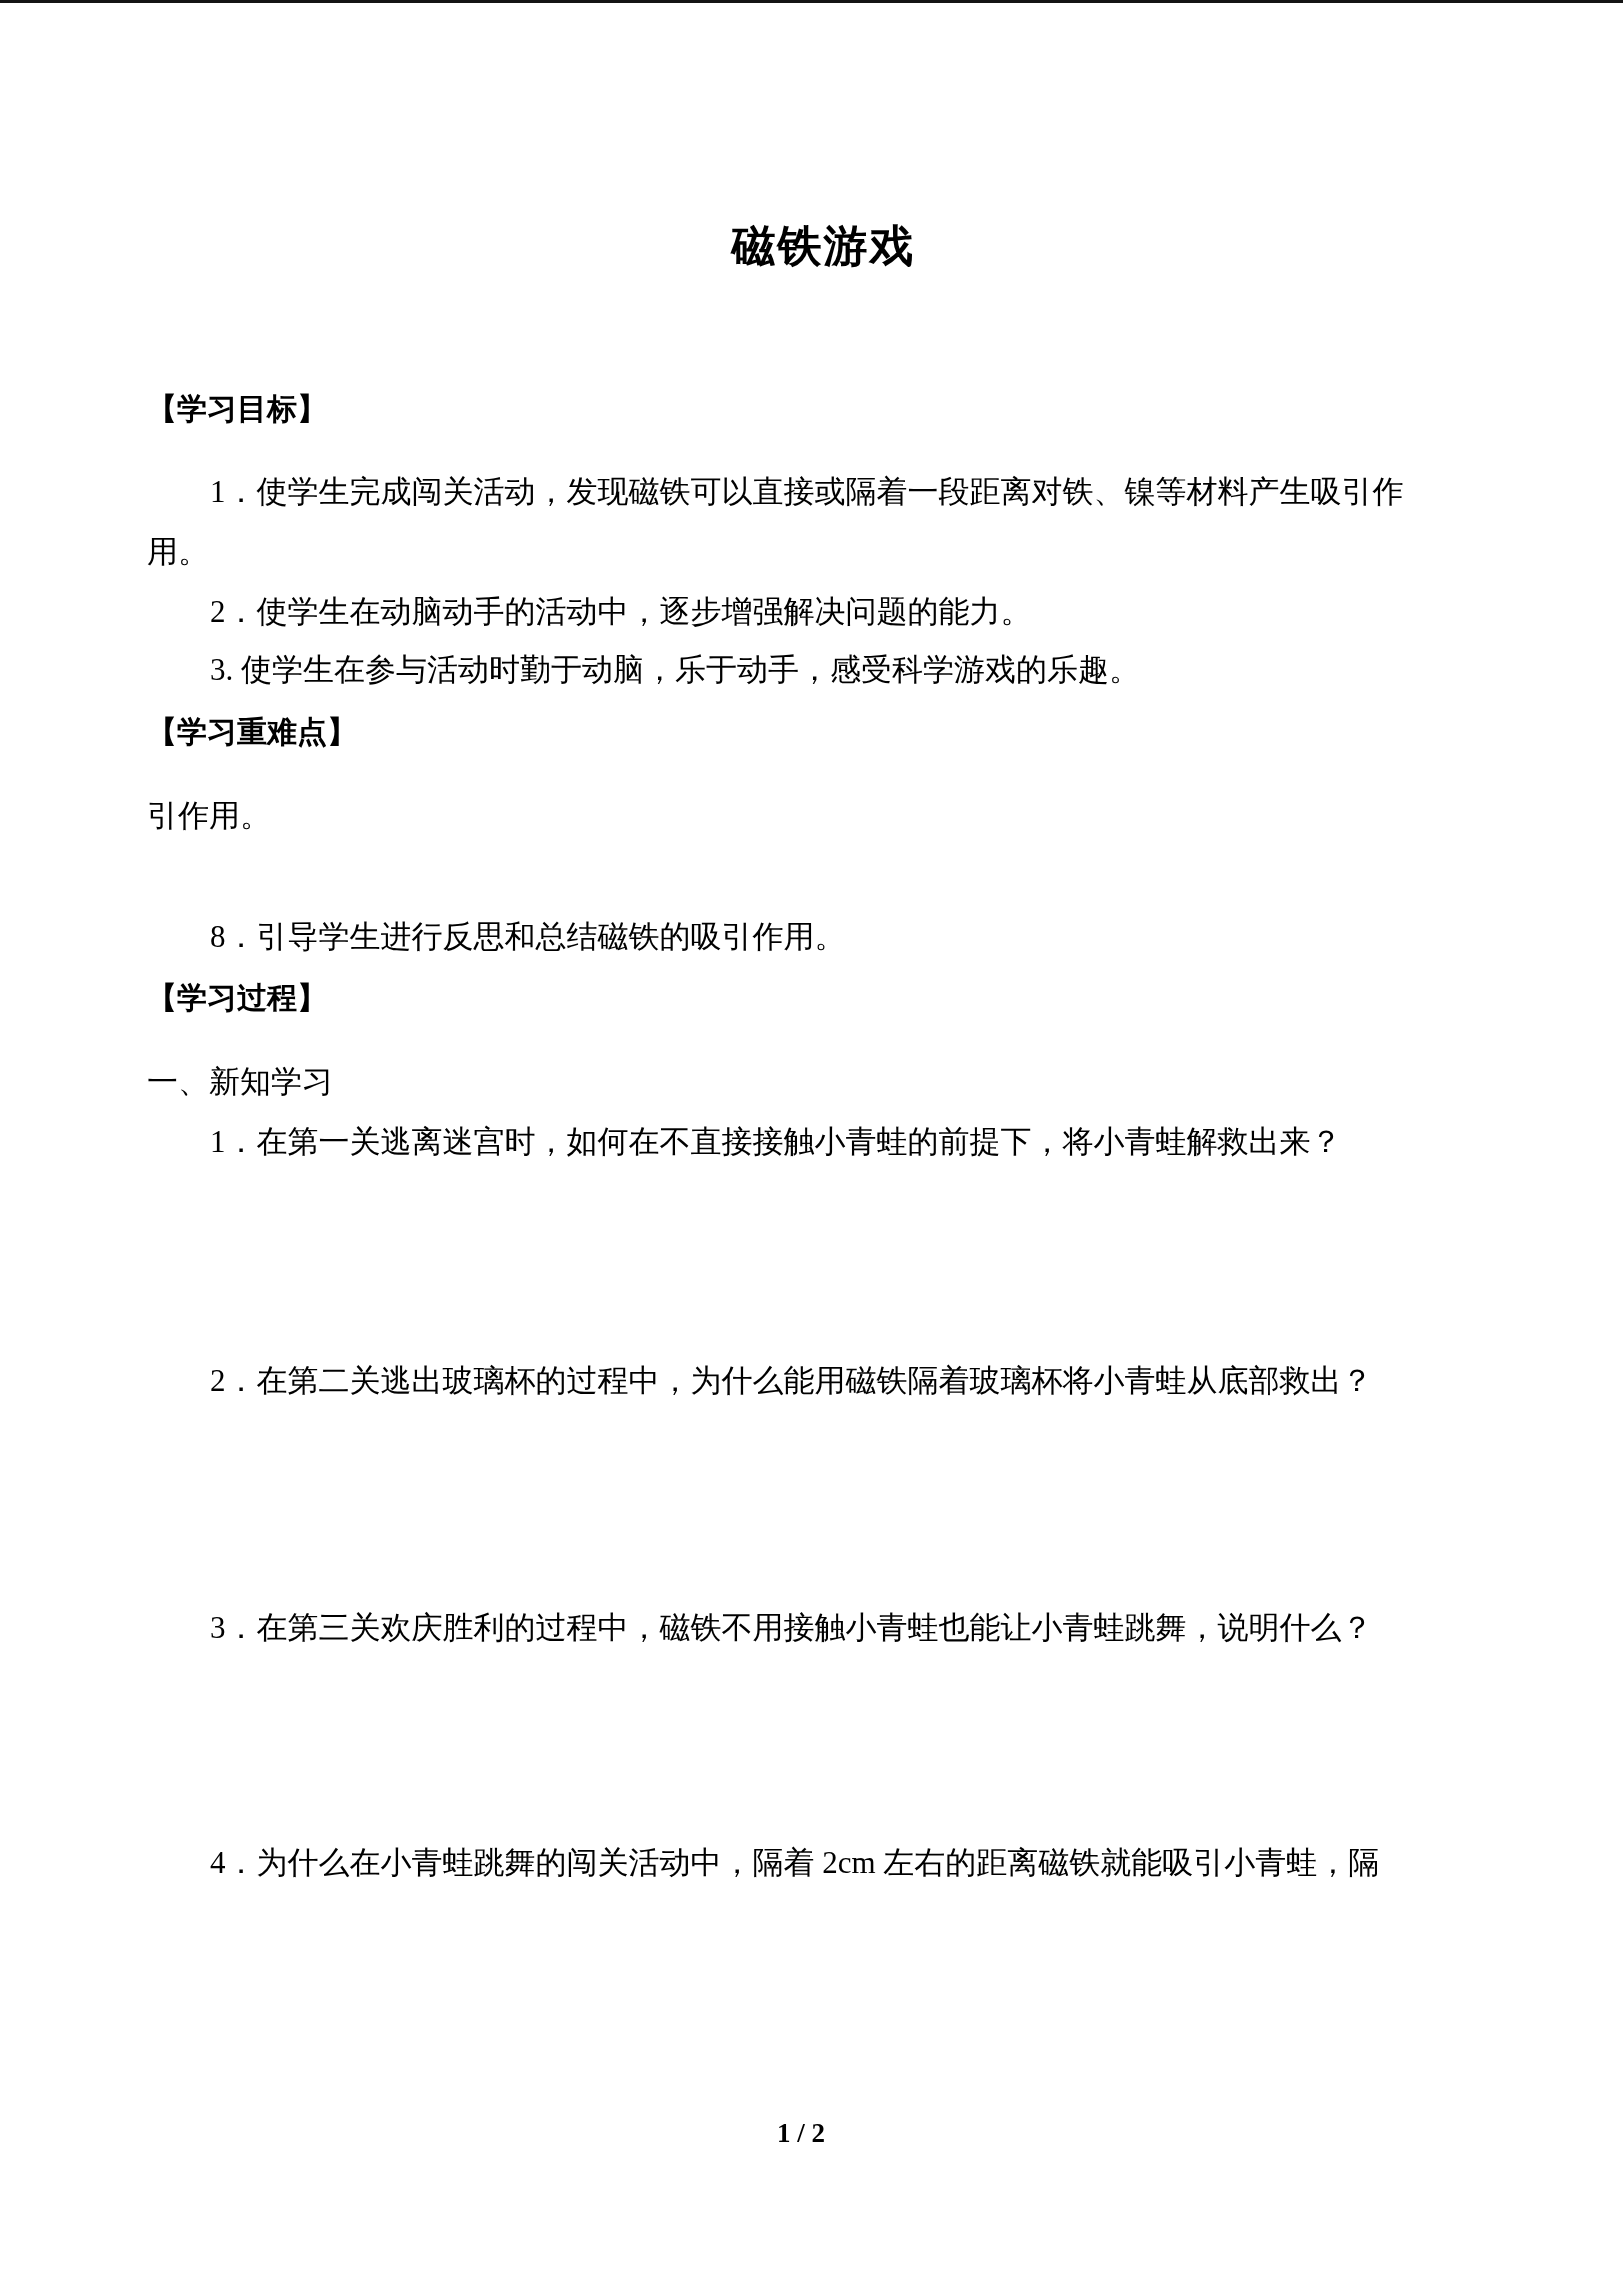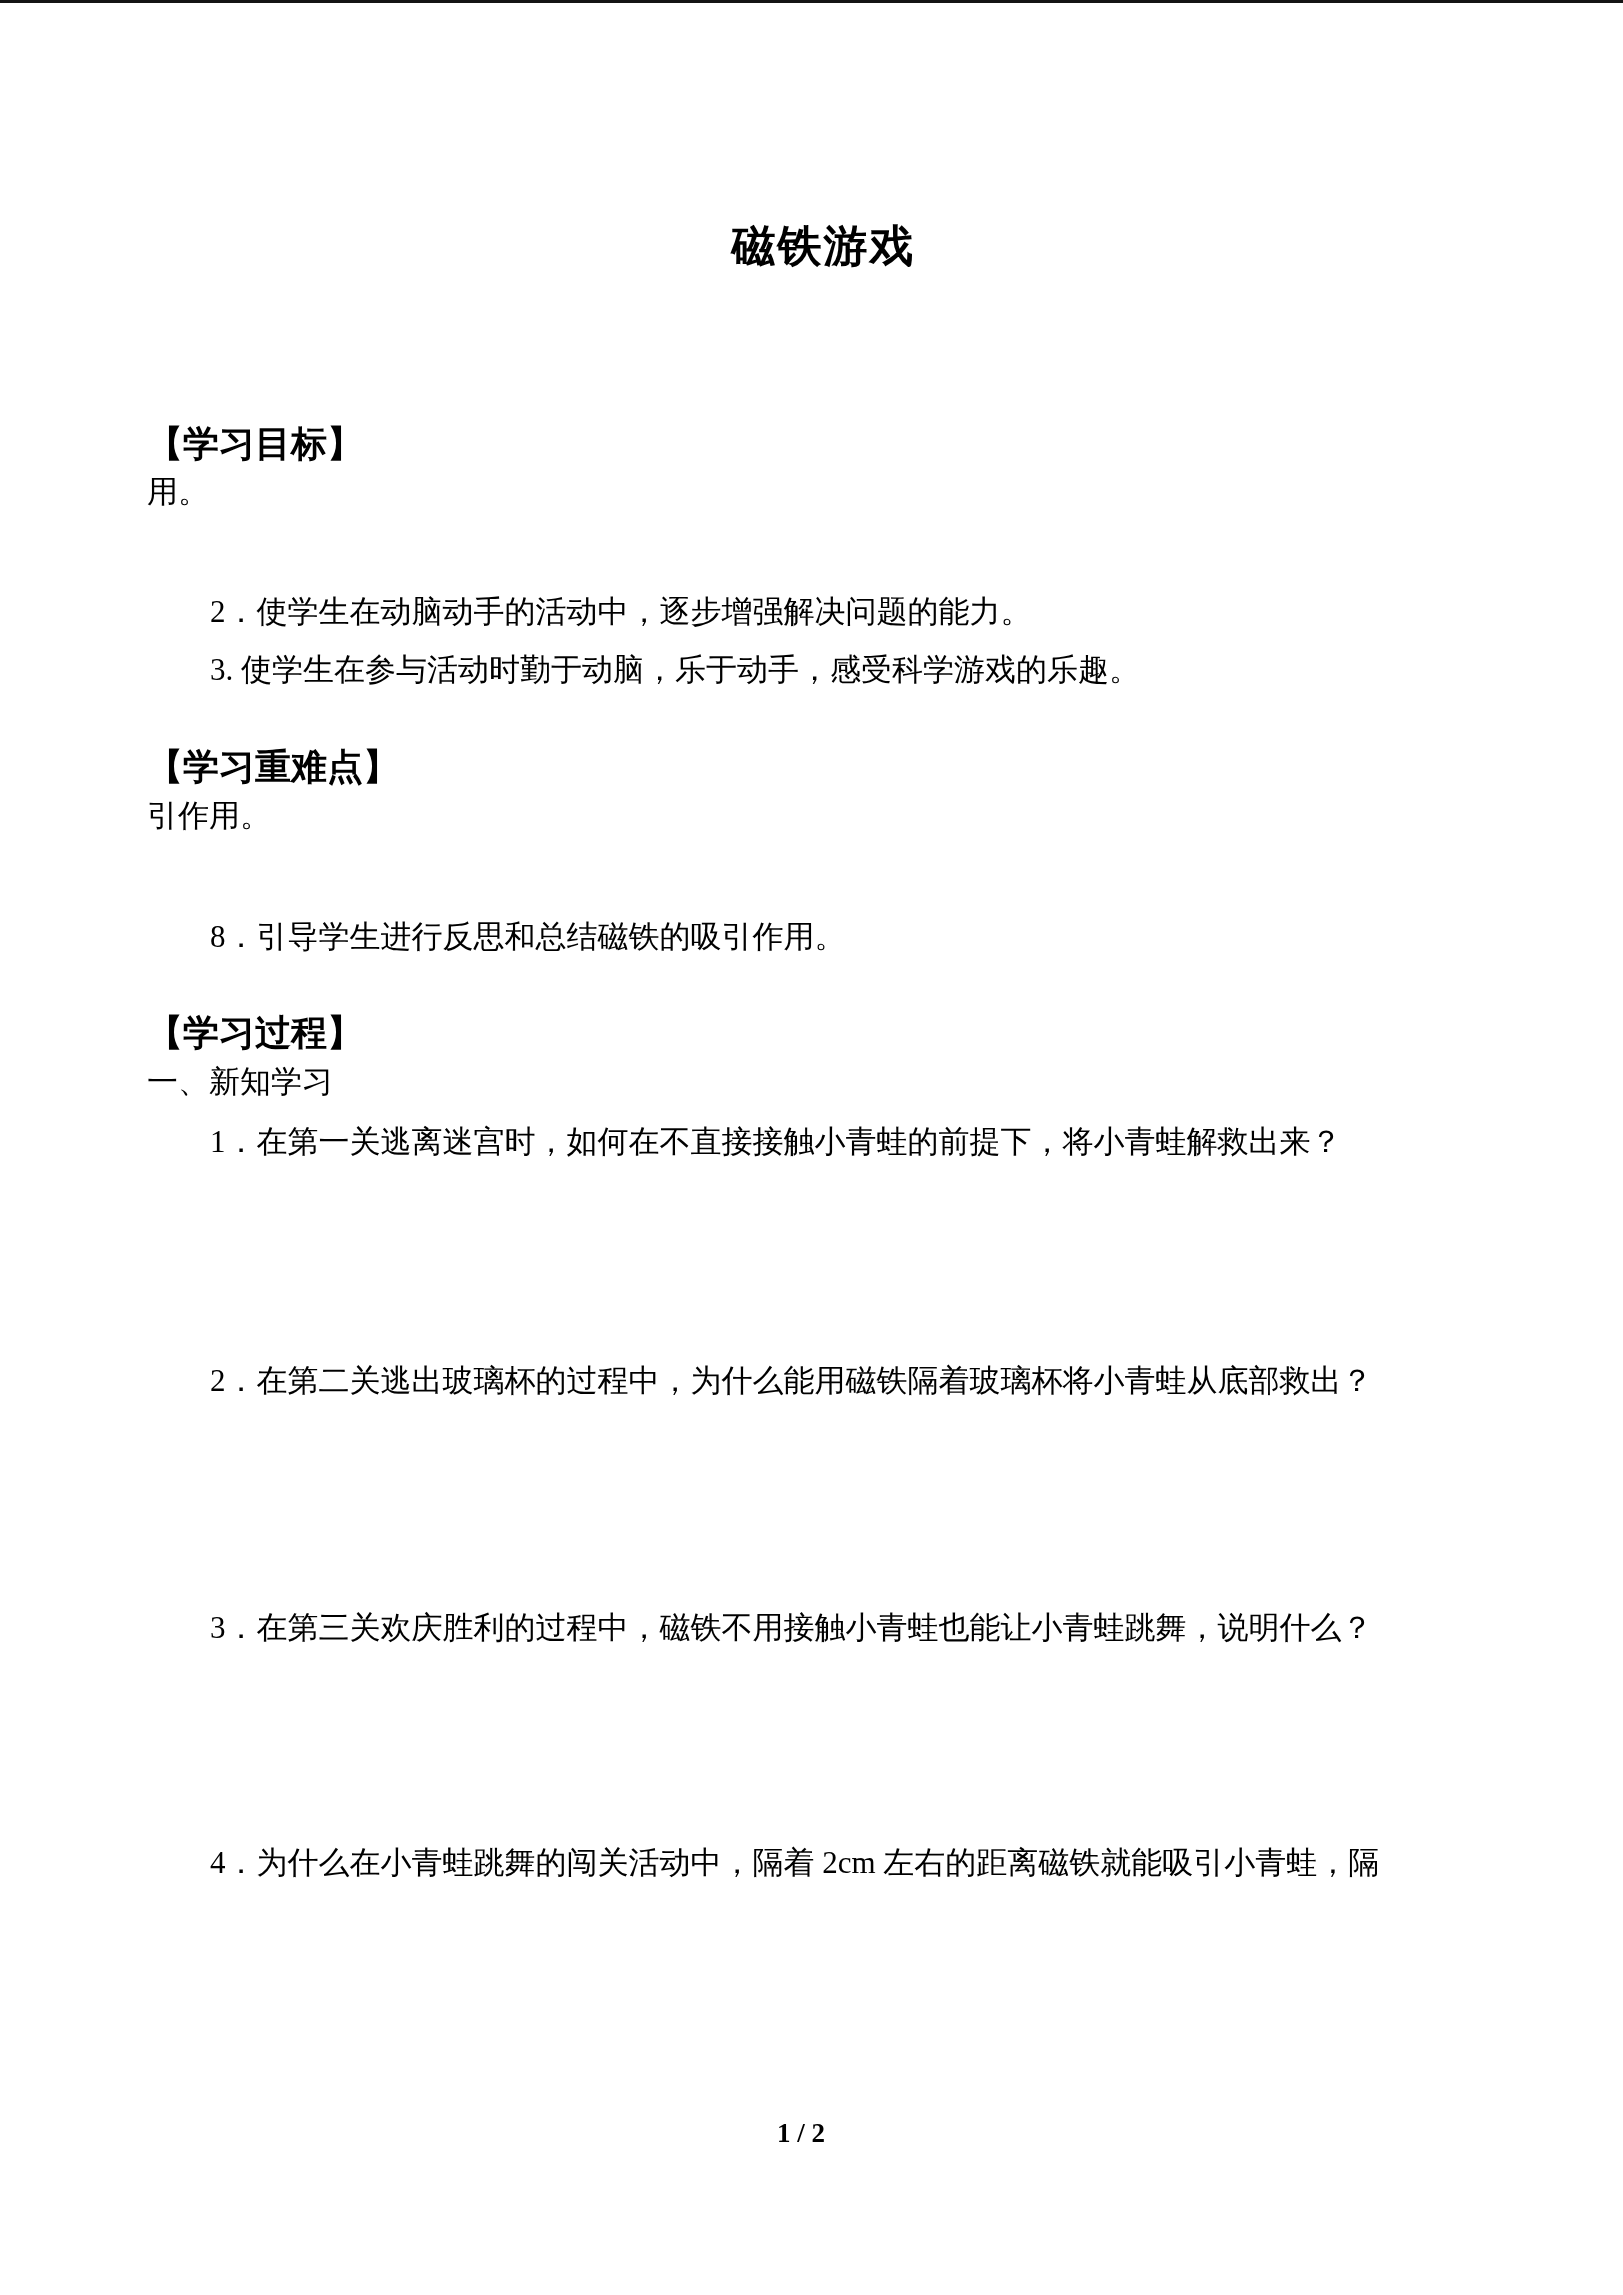--- a/index.html
+++ b/index.html
@@ -29,25 +29,24 @@
     text-align: center;
     font-size: 44px;
     line-height: 52px;
     font-weight: bold;
     letter-spacing: 2px;
   }
   .heading {
     position: absolute;
     left: 147px;
     width: 1330px;
-    font-size: 36px;
+    font-size: 30px;
     line-height: 48px;
     font-weight: bold;
     white-space: nowrap;
-    margin-top: 35px;
   }
   .para {
     position: absolute;
     left: 147px;
     width: 1330px;
     font-size: 31px;
     line-height: 60px;
     font-weight: normal;
   }
   .line { white-space: nowrap; }
@@ -78,20 +77,21 @@
 </head>
 <body>
 
 <div class="top-edge"></div>
 
 <h1 class="doc-title">磁铁游戏</h1>
 
 <div class="heading pos-h0">【学习目标】</div>
 
 <div class="para pos-p0">
+  <div class="line indent">1．使学生完成闯关活动，发现磁铁可以直接或隔着一段距离对铁、镍等材料产生吸引作</div>
   <div class="line">用。</div>
 </div>
 
 <div class="para pos-p1">
   <div class="line indent">2．使学生在动脑动手的活动中，逐步增强解决问题的能力。</div>
 </div>
 
 <div class="para pos-p2">
   <div class="line indent">3. 使学生在参与活动时勤于动脑，乐于动手，感受科学游戏的乐趣。</div>
 </div>

